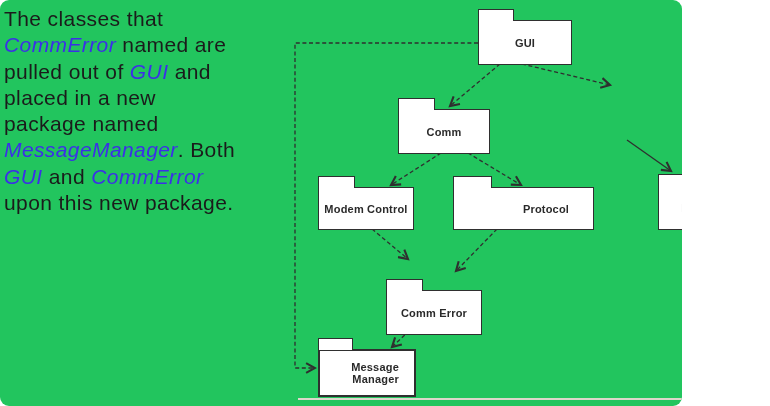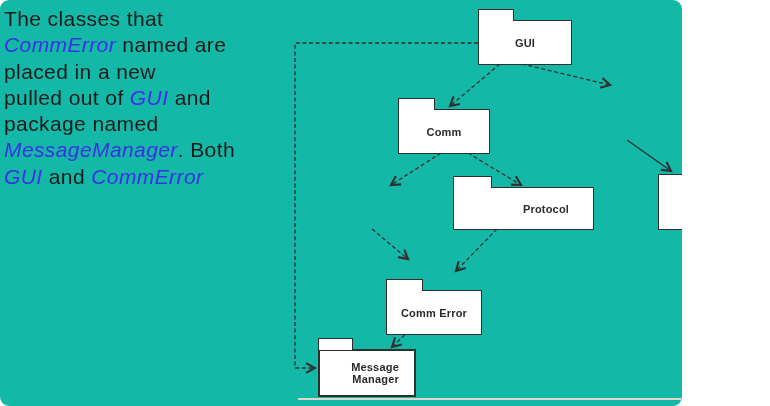--- a/index.html
+++ b/index.html
@@ -1,18 +1,18 @@
 <!DOCTYPE html>
 <html style="--accent: #3c2fe8; --ink: #1b1b1b; --line: #2f2f2f;"><head>
 <meta charset="utf-8">
 <style>
   :root { --accent:#3c2fe8; --ink:#1b1b1b; --line:#2f2f2f; }
   html,body { margin:0; padding:0; background:#fff; }
   .stage {
-    position:relative; width:682px; height:406px; background:#14b8a6;
+    position:relative; width:682px; height:406px; background:#22c55e;
     font-family:"Liberation Sans", sans-serif; overflow:hidden;border-radius:9px;
   }
 
   
   .caption { position:absolute; left:4px; top:6px; width:300px;
     font-size:21px; line-height:26.3px; letter-spacing:0.4px; color:var(--ink); }
   .caption .cline { white-space:nowrap; }
   .caption .em { color:var(--accent); font-style:italic; }
 
   
@@ -50,25 +50,26 @@
     background:#ddd7cb; }
 </style>
 </head>
 <body>
 
 <div class="stage">
 
   <div class="caption">
     <div class="cline"><span>The classes that</span></div>
     <div class="cline"><span class="em">CommError</span><span> named are</span></div>
+    <div class="cline"><span>pulled out of </span><span class="em">GUI</span><span> and</span></div>
     <div class="cline"><span>placed in a new</span></div>
-    <div class="cline"><span>pulled out of </span><span class="em">GUI</span><span> and</span></div>
     <div class="cline"><span>package named</span></div>
     <div class="cline"><span class="em">MessageManager</span><span>. Both</span></div>
     <div class="cline"><span class="em">GUI</span><span> and </span><span class="em">CommError</span></div>
+    <div class="cline"><span>upon this new package.</span></div>
   </div>
 
   <svg class="arrows" viewBox="0 0 770 406" aria-hidden="true">
     <defs>
       <marker id="arr" viewBox="0 0 10 10" refX="8.2" refY="5" markerWidth="9.5" markerHeight="9.5" orient="auto">
         <path d="M1,1 L8.2,5 L1,9" fill="none" stroke="#2f2f2f" stroke-width="1.7"></path>
       </marker>
     </defs>
     <path class="dep" d="M478,43 L295,43 L295,368 L315,368" marker-end="url(#arr)"></path>
     <path class="dep" d="M500,64 L450,106" marker-end="url(#arr)"></path>
@@ -85,20 +86,24 @@
     <div class="pkg-tab"></div>
     <span class="pkg-label">GUI</span>
   </div>
 
   <div class="package pkg-comm">
     <div class="pkg-tab"></div>
     <span class="pkg-label">Comm</span>
   </div>
 
 
+  <div class="package pkg-modem">
+    <div class="pkg-tab"></div>
+    <span class="pkg-label">Modem Control</span>
+  </div>
 
   <div class="package pkg-protocol">
     <div class="pkg-tab"></div>
     <span class="pkg-label">Protocol</span>
   </div>
 
   <div class="package pkg-database">
     <div class="pkg-tab"></div>
     <span class="pkg-label">Database</span>
   </div>

